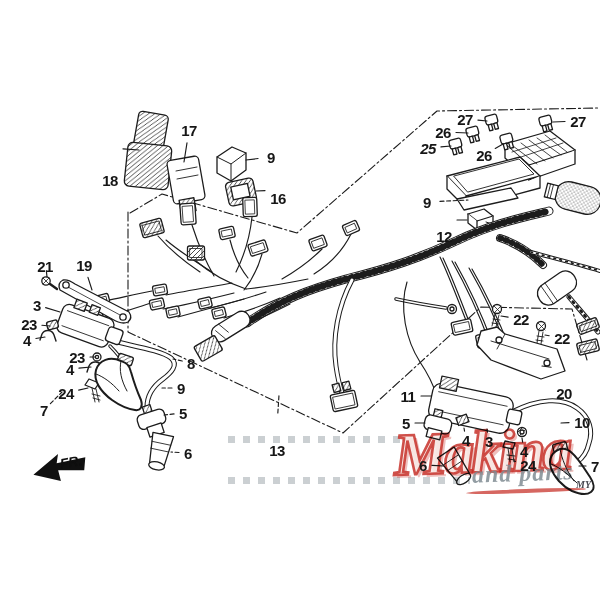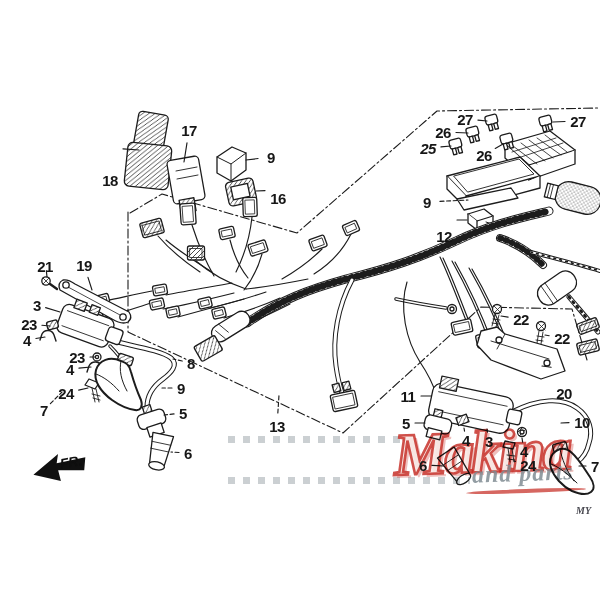--- a/index.html
+++ b/index.html
@@ -21,21 +21,21 @@
              background:rgba(198,44,36,0.72);border-radius:50%;transform:rotate(-2deg);}
   .wm-dots{position:absolute;height:7px;
            background:repeating-linear-gradient(90deg,rgba(140,150,156,0.45) 0 7px,transparent 7px 15px);}
   .wm-dots-a{left:228px;top:436px;width:176px;}
   .wm-dots-b{left:228px;top:477px;width:242px;}
   .callout-layer{position:absolute;left:0;top:0;width:600px;height:600px;z-index:3;pointer-events:none;}
   .callout{position:absolute;transform:translate(-50%,-50%);
            font:700 15px "Liberation Sans",sans-serif;color:#161616;letter-spacing:-0.5px;}
   .fr-label{position:absolute;left:71px;top:462px;transform:translate(-50%,-50%) rotate(-9deg);
             font:italic 800 14px "Liberation Sans",sans-serif;color:#0e0e0e;z-index:3;}
-  .corner-code{position:absolute;left:576px;top:505px;
+  .corner-code{position:absolute;left:576px;top:479px;
                font:italic 700 10px "Liberation Serif",serif;color:#4a4a52;z-index:3;}
 </style>
 </head>
 <body>
 
 <div class="stage">
 
   <svg class="art" width="600" height="600" viewBox="0 0 600 600">
     <defs>
       <pattern id="hx" width="5" height="5" patternUnits="userSpaceOnUse">
@@ -418,21 +418,21 @@
       <span class="callout" style="left: 29px; top: 324px;">23</span>
       <span class="callout" style="left: 27px; top: 340px;">4</span>
       <span class="callout" style="left: 77px; top: 357px;">23</span>
       <span class="callout" style="left: 70px; top: 369px;">4</span>
       <span class="callout" style="left: 66px; top: 393px;">24</span>
       <span class="callout" style="left: 44px; top: 410px;">7</span>
       <span class="callout" style="left: 191px; top: 363px;">8</span>
       <span class="callout" style="left: 181px; top: 388px;">9</span>
       <span class="callout" style="left: 183px; top: 413px;">5</span>
       <span class="callout" style="left: 188px; top: 453px;">6</span>
-      <span class="callout" style="left: 277px; top: 426px; text-align: right;">13</span>
+      <span class="callout" style="left: 277px; top: 450px; text-align: right;">13</span>
       <span class="callout" style="left: 521px; top: 319px;">22</span>
       <span class="callout" style="left: 562px; top: 338px;">22</span>
       <span class="callout" style="left: 564px; top: 369px; margin-top: 24px;">20</span>
       <span class="callout" style="left: 408px; top: 396px;">11</span>
       <span class="callout" style="left: 582px; top: 422px; text-align: right;">10</span>
       <span class="callout" style="left: 406px; top: 423px;">5</span>
       <span class="callout" style="left: 466px; top: 440px;">4</span>
       <span class="callout" style="left: 489px; top: 441px;">3</span>
       <span class="callout" style="left: 524px; top: 451px;">4</span>
       <span class="callout" style="left: 528px; top: 465px;">24</span>

